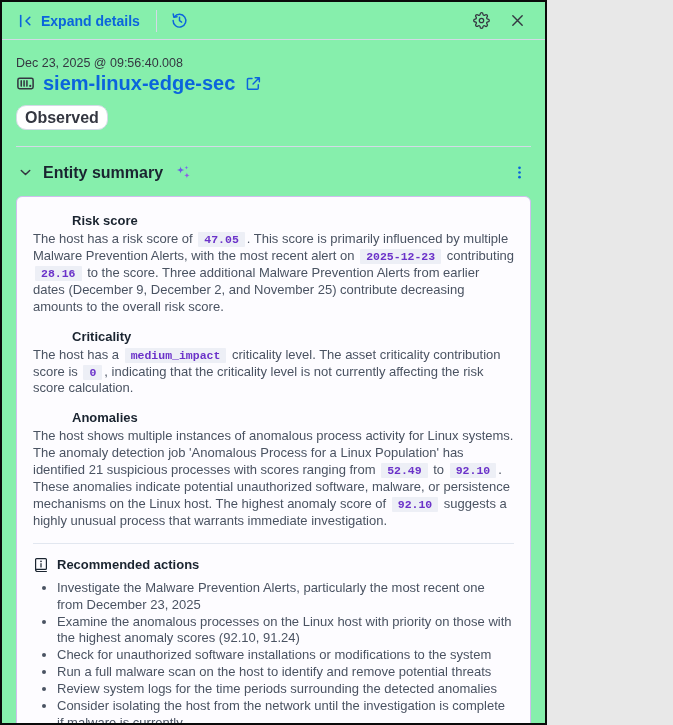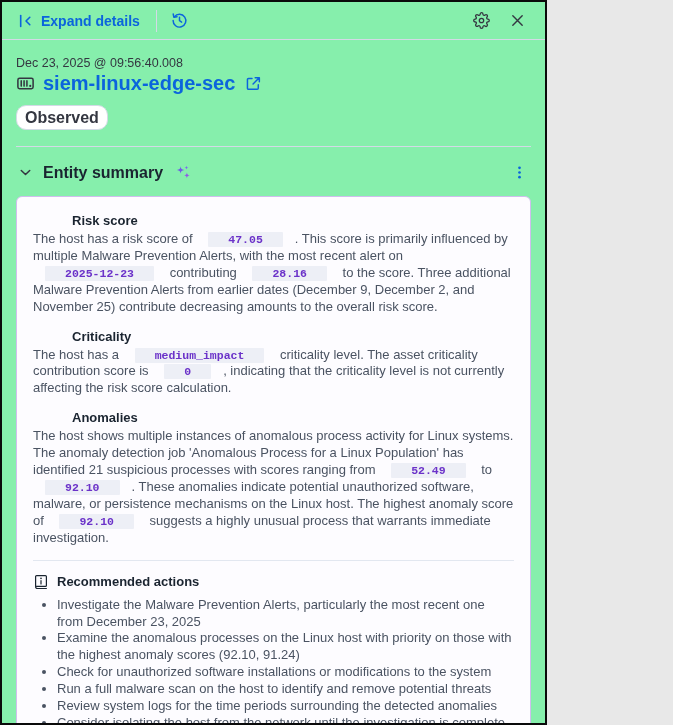--- a/index.html
+++ b/index.html
@@ -54,21 +54,21 @@
   .summary-box{
     margin:0 14px;border:1px solid var(--boxBorder);border-radius:6px;
     background:var(--boxBg);padding:16px;
   }
   .section{margin-bottom:13px;}
   .section-heading{font-size:13px;font-weight:700;color:var(--textHeading);margin-bottom:3px;padding-left:39px;}
   .section-paragraph{font-size:13px;line-height:1.3;color:var(--textBody);}
   .inline-code{
     font-family:"Liberation Mono","DejaVu Sans Mono",monospace;
     font-size:11.5px;font-weight:700;color:var(--codeText);background:var(--codeBg);
-    border-radius:1px;padding:1px 20px;margin:0 12px;white-space:nowrap;
+    border-radius:1px;padding:1px 6px;margin:0 2px;white-space:nowrap;
   }
   .box-divider{border:none;border-top:1px solid #E2E7F0;margin:12px 0 13px 0;}
   .rec-header{display:flex;align-items:flex-start;gap:8px;}
   .rec-icon{color:var(--textHeading);display:inline-flex;}
   .rec-heading{font-size:13px;font-weight:700;color:var(--textHeading);}
   .rec-list{margin:7px 0 0 0;padding-left:24px;}
   .rec-list li{font-size:13px;line-height:1.3;color:var(--textBody);margin:0;}
   .box-footer{display:flex;align-items:center;justify-content:flex-end;margin-top:16px;}
   .generated-note{font-size:13px;color:var(--textSubdued);}
   .footer-actions{display:flex;align-items:center;gap:10px;}

